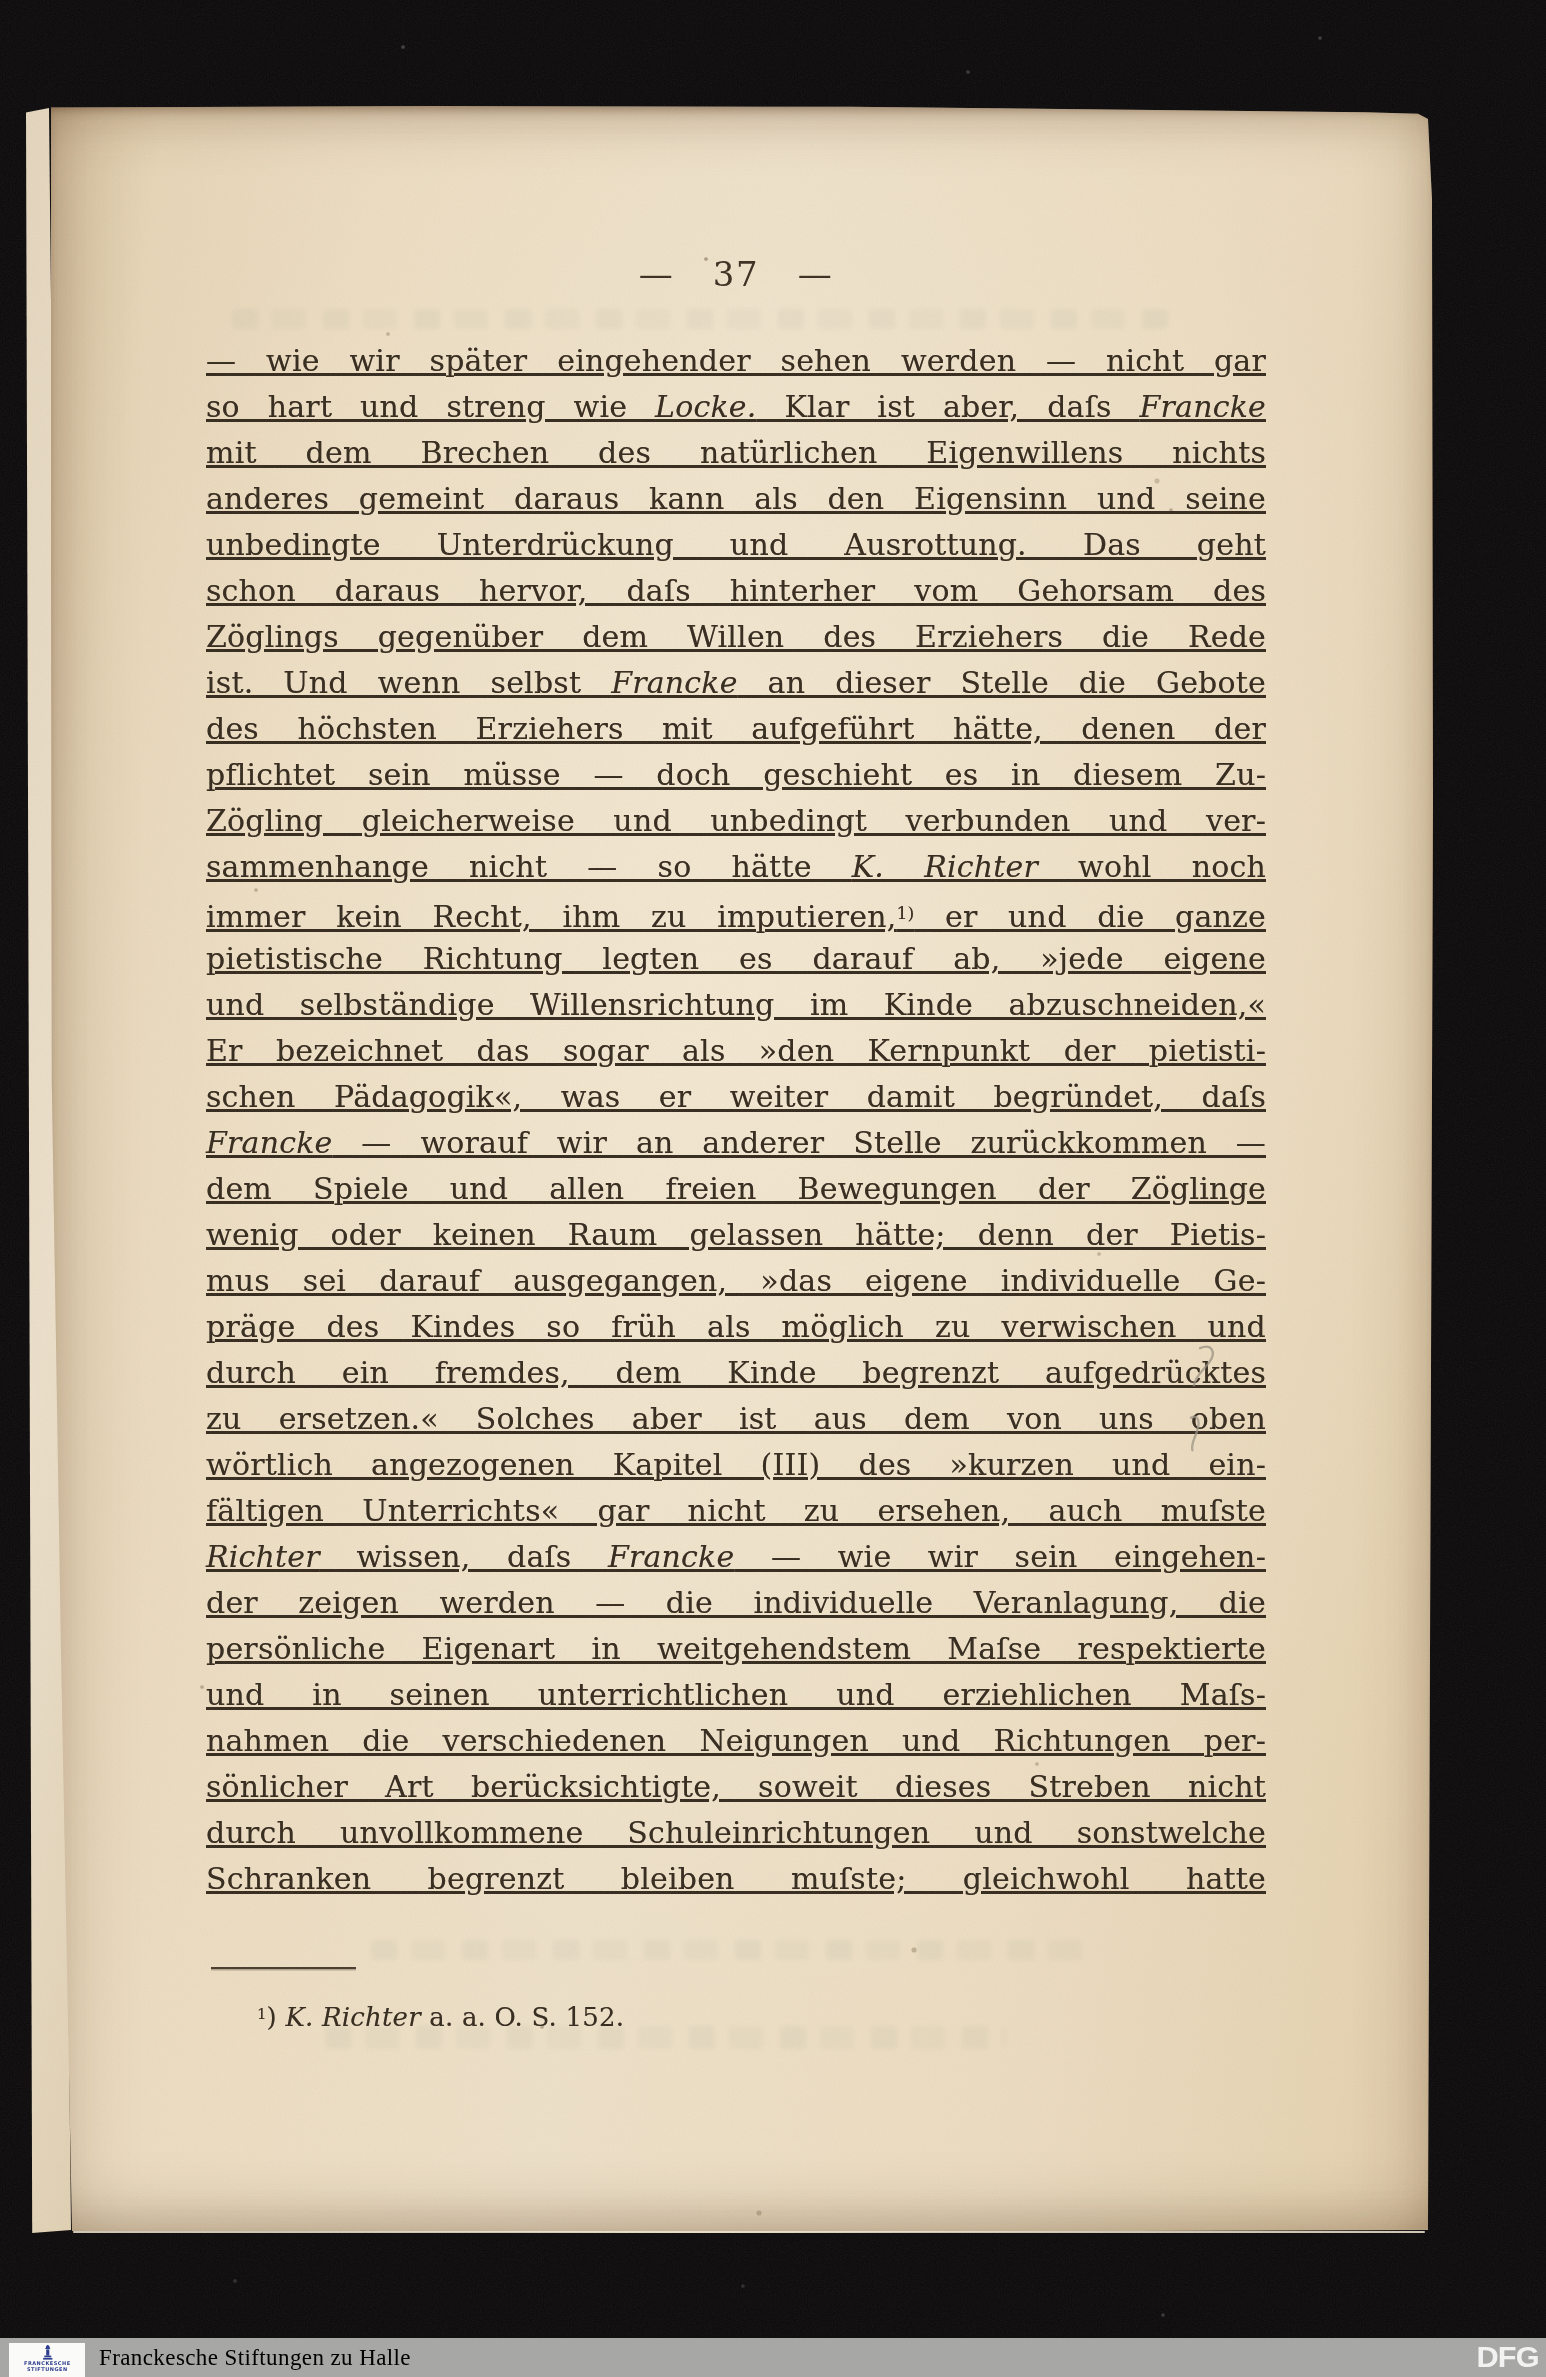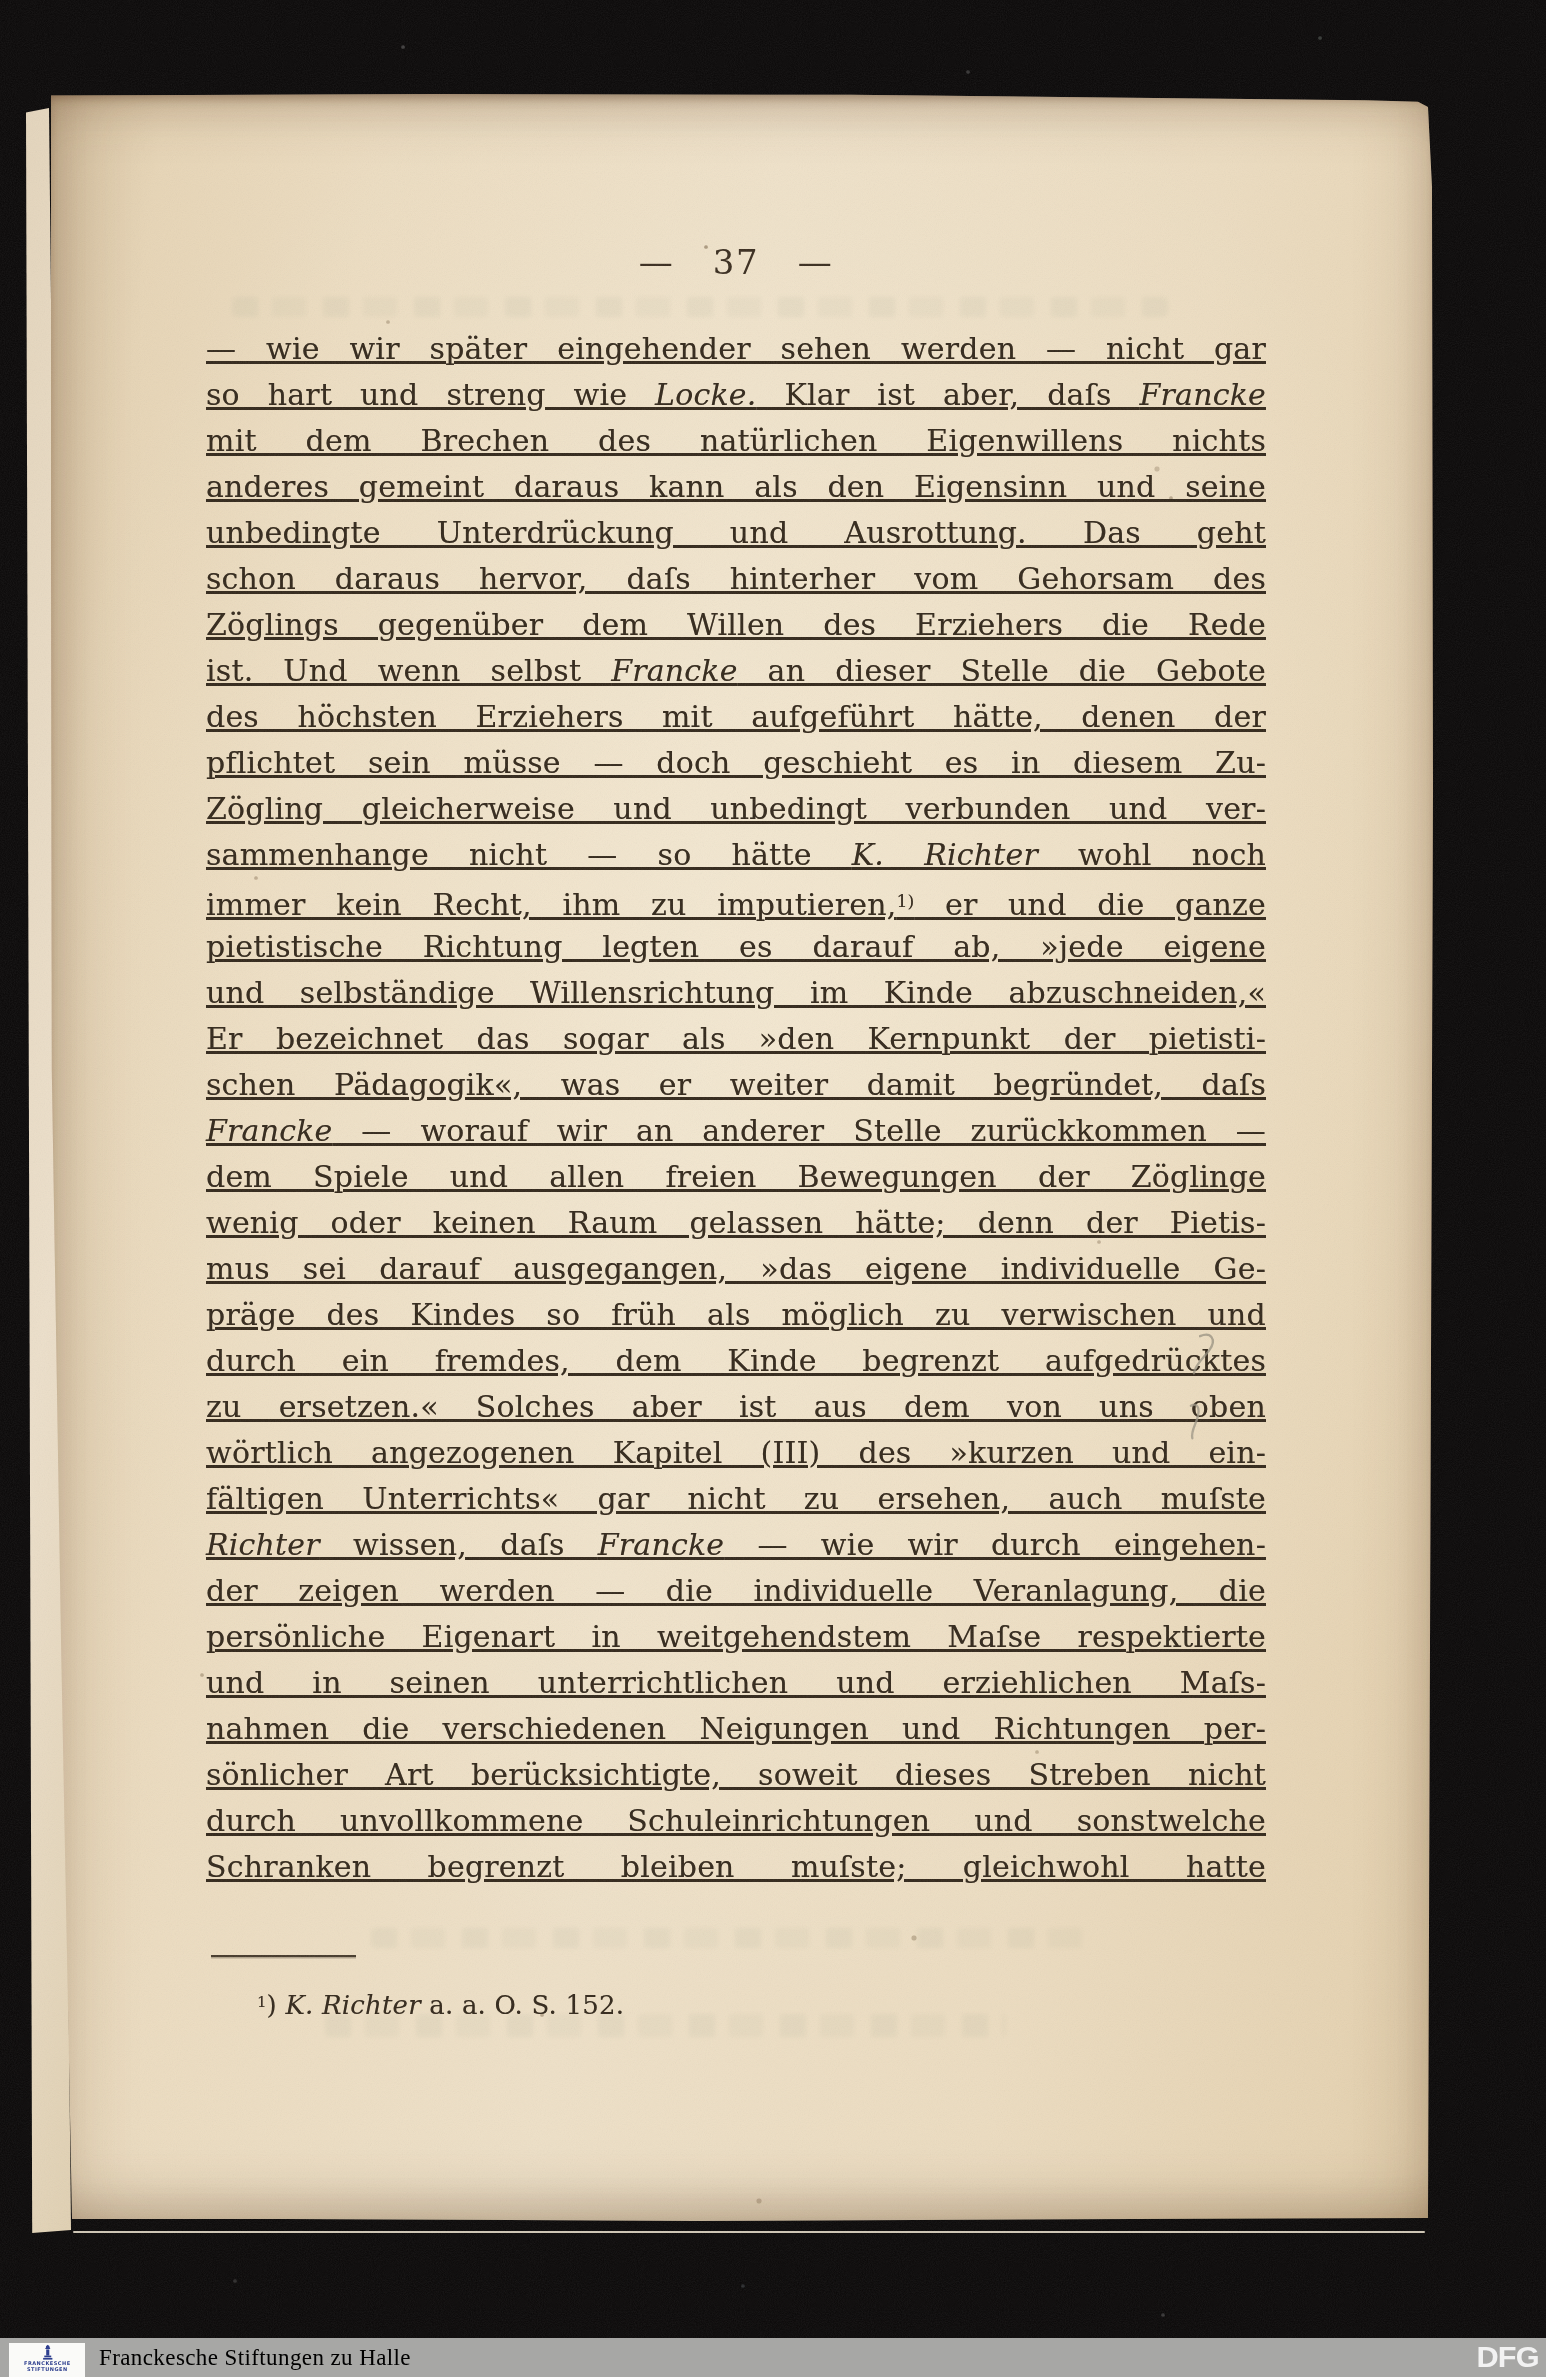--- a/index.html
+++ b/index.html
@@ -9,21 +9,21 @@
     position:relative;overflow:hidden;
     font-family:"DejaVu Serif", serif;
   }
   
   .prev-page-edge{
     position:absolute;left:26px;top:108px;width:48px;height:2125px;z-index:1;
     background:linear-gradient(100deg,#e4d5bc,#ecdfca 55%,#e0d0b2);
     clip-path:polygon(0px 4.6px,23px 0px,45px 2122px,6.2px 2125px);
   }
   .page{
-    position:absolute;left:51px;top:94px;width:1382px;height:2127px;z-index:2;
+    position:absolute;left:51px;top:106px;width:1382px;height:2127px;z-index:2;
     background:
       radial-gradient(ellipse 1083px 1469px at 52% 42%, rgba(255,249,232,.30), rgba(255,249,232,0) 70%),
       linear-gradient(97deg,#d9c5a4 0%,#e7d5b6 7%,#ecdcc0 20%,#eee0c7 45%,#ecdcc0 72%,#e6d3b2 93%,#dfcba8 100%);
     clip-path:polygon(0px 1.5px,387px 0px,800px 0.8px,1315px 6.2px,1367px 7.7px,1377px 13px,1381px 93px,1382px 696px,1377px 2124px,1083px 2125px,645px 2127px,232px 2125px,21px 2125px,10px 1547px,0.8px 977px,0px 464px);
     box-shadow:
       inset 0 7.7px 10.8px -4.6px rgba(80,45,20,.45),
       inset 0 43px 62px -39px rgba(90,55,25,.30),
       inset 46px 0 85px -46px rgba(90,55,25,.33),
       inset -43px 0 77px -43px rgba(90,55,25,.28),
       inset 0 -46px 70px -43px rgba(80,50,22,.38);
@@ -134,21 +134,21 @@
       <div class="line"><span>schen Pädagogik«, was er weiter damit begründet, daſs</span></div>
       <div class="line"><span class="it">Francke</span><span> — worauf wir an anderer Stelle zurückkommen —</span></div>
       <div class="line"><span>dem Spiele und allen freien Bewegungen der Zöglinge</span></div>
       <div class="line"><span>wenig oder keinen Raum gelassen hätte; denn der Pietis-</span></div>
       <div class="line"><span>mus sei darauf ausgegangen, »das eigene individuelle Ge-</span></div>
       <div class="line"><span>präge des Kindes so früh als möglich zu verwischen und</span></div>
       <div class="line"><span>durch ein fremdes, dem Kinde begrenzt aufgedrücktes</span></div>
       <div class="line"><span>zu ersetzen.« Solches aber ist aus dem von uns oben</span></div>
       <div class="line"><span>wörtlich angezogenen Kapitel (III) des »kurzen und ein-</span></div>
       <div class="line"><span>fältigen Unterrichts« gar nicht zu ersehen, auch muſste</span></div>
-      <div class="line"><span class="it">Richter</span><span> wissen, daſs </span><span class="it">Francke</span><span> — wie wir durch eingehen-</span></div>
+      <div class="line"><span class="it">Richter</span><span> wissen, daſs </span><span class="it">Francke</span><span> — wie wir sein eingehen-</span></div>
       <div class="line"><span>der zeigen werden — die individuelle Veranlagung, die</span></div>
       <div class="line"><span>persönliche Eigenart in weitgehendstem Maſse respektierte</span></div>
       <div class="line"><span>und in seinen unterrichtlichen und erziehlichen Maſs-</span></div>
       <div class="line"><span>nahmen die verschiedenen Neigungen und Richtungen per-</span></div>
       <div class="line"><span>sönlicher Art berücksichtigte, soweit dieses Streben nicht</span></div>
       <div class="line"><span>durch unvollkommene Schuleinrichtungen und sonstwelche</span></div>
       <div class="line"><span>Schranken begrenzt bleiben muſste; gleichwohl hatte</span></div>
     </div>
 
   <div class="footnote-rule"></div>

